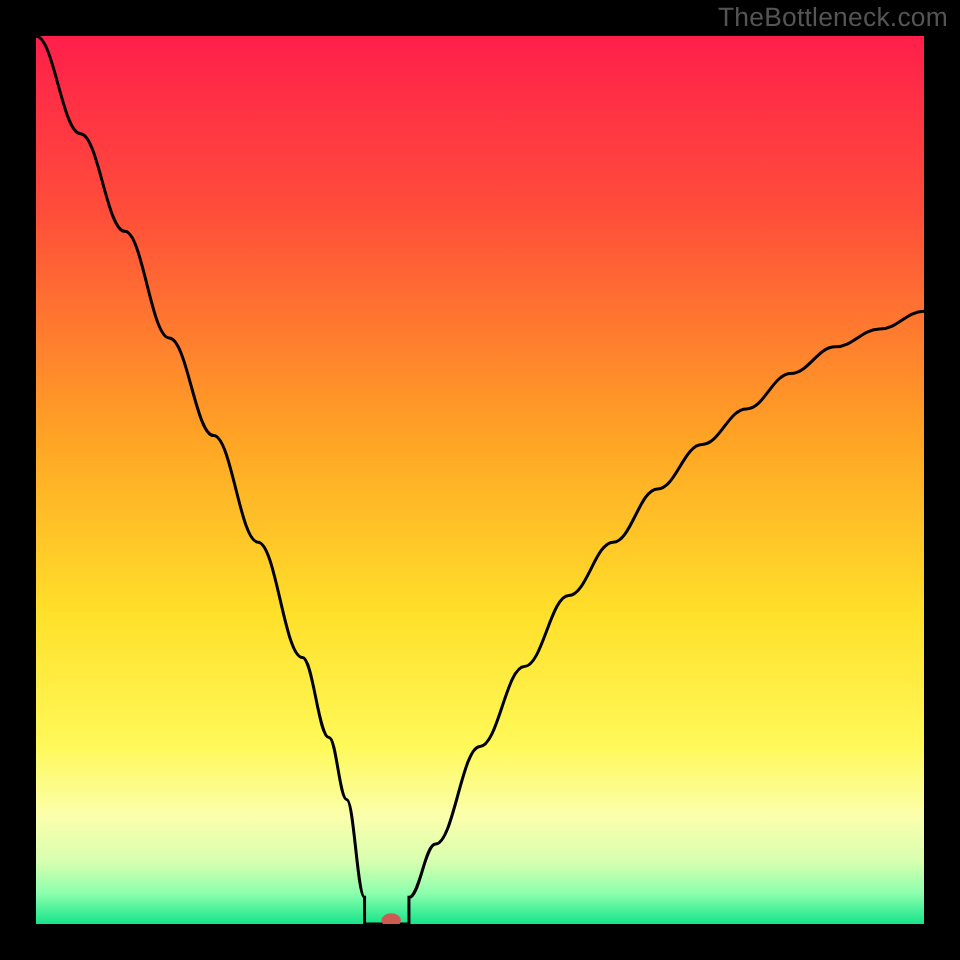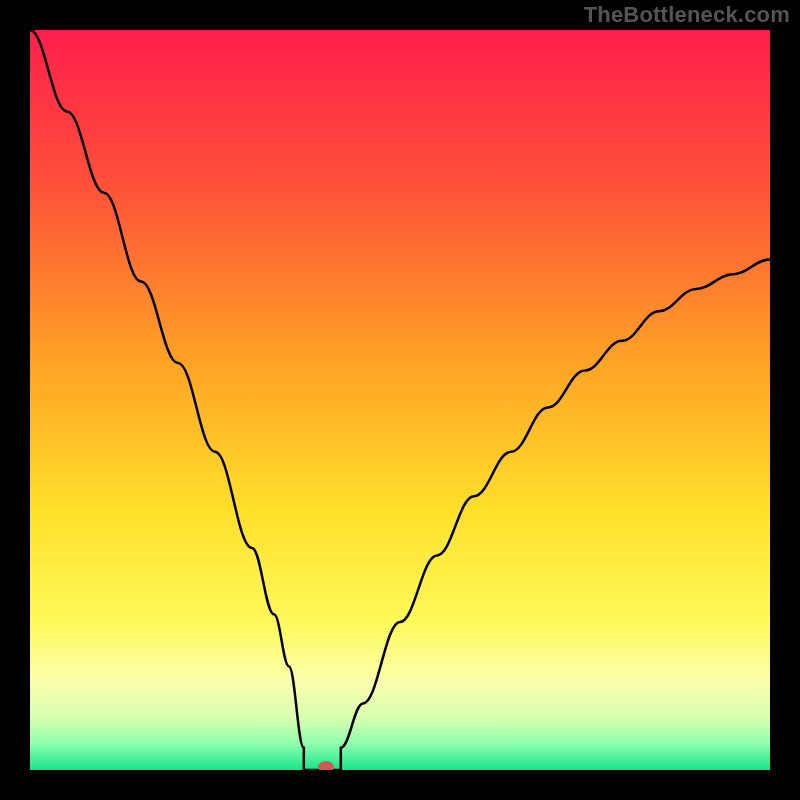--- a/index.html
+++ b/index.html
@@ -16,21 +16,21 @@
     width: 800px;
     height: 800px;
     background: #000;
   }
   .watermark {
     position: absolute;
     top: 2px;
     right: 10px;
     color: #555;
     font-size: 22px;
-    font-weight: 700;
+    font-weight: 400;
     letter-spacing: 0.2px;
     z-index: 5;
     user-select: none;
   }
   .plot-area {
     position: absolute;
     left: 30px;
     top: 30px;
     width: 740px;
     height: 740px;

